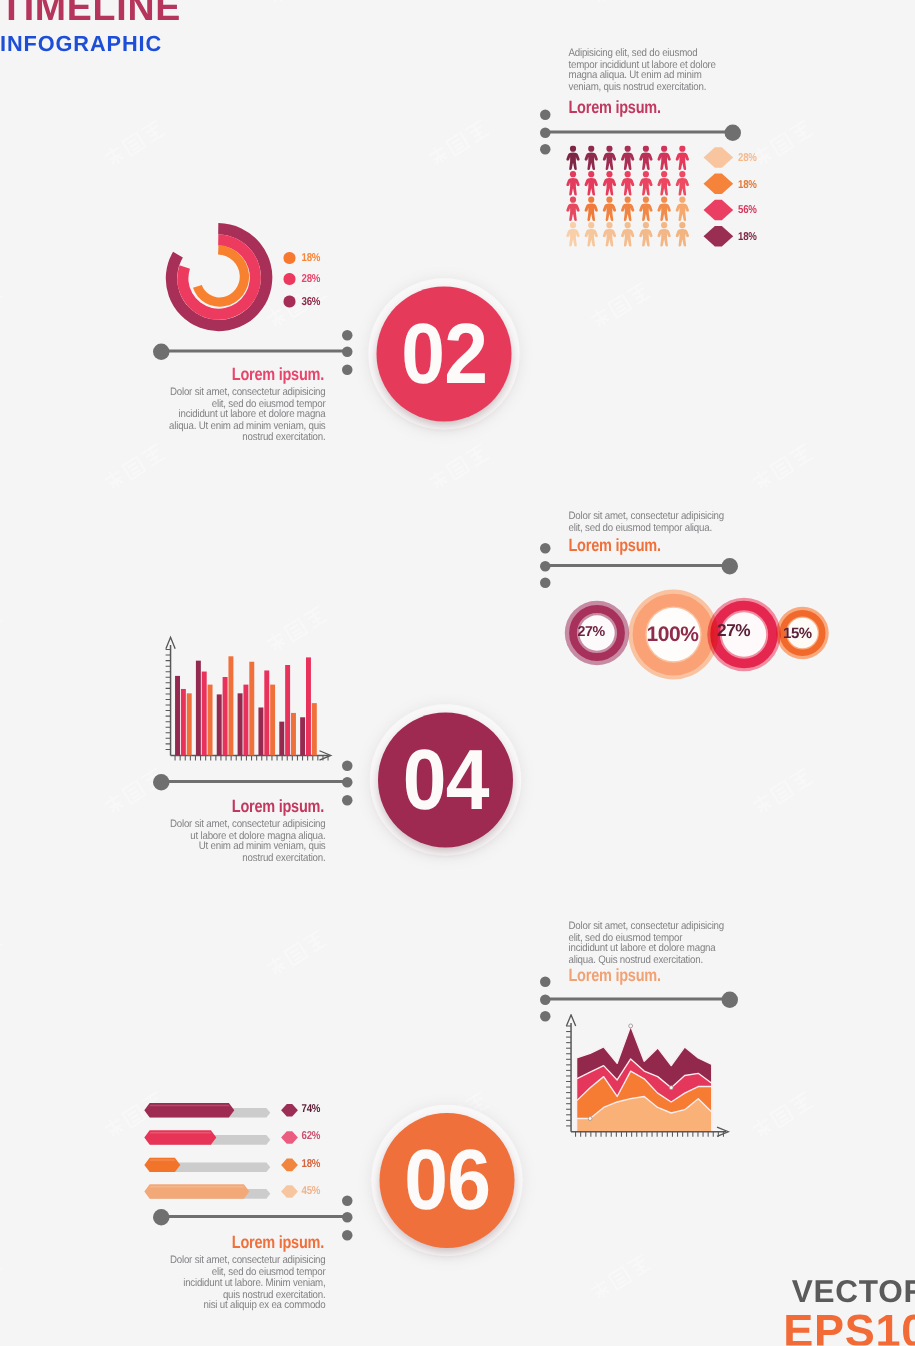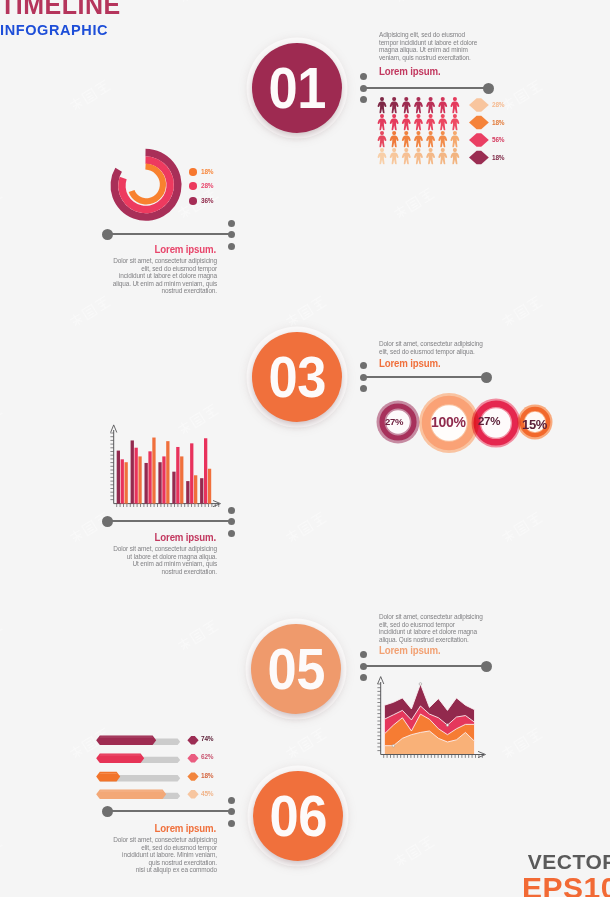--- a/index.html
+++ b/index.html
@@ -432,21 +432,21 @@
     <g style="mix-blend-mode:multiply;">
       <circle cx="163" cy="34" r="17.5" fill="#f8aa7e"></circle>
       <circle cx="163" cy="34" r="13.2" fill="none" stroke="#f2692c" stroke-width="4.3"></circle>
       <circle cx="163" cy="34" r="10.2" fill="#fefaf6"></circle>
     </g>
   </svg>
   <div class="donut-labels">
     <div class="dpct" style="left:385px;top:417px;width:26px;font-size:9.5px;color:#6e2140;">27%</div>
     <div class="dpct" style="left:431px;top:415px;width:36px;font-size:14px;color:#8f2b4d;">100%</div>
     <div class="dpct" style="left:478px;top:416px;width:36px;font-size:11.5px;color:#5c2039;">27%</div>
-    <div class="dpct" style="left:522px;top:418px;width:26px;font-size:13px;color:#5c2039;">15%</div>
+    <div class="dpct" style="left:522px;top:418px;width:26px;font-size:10px;color:#5c2039;">15%</div>
   </div>
 
   <svg class="chart" style="position:absolute;left:377px;top:97px;" width="92" height="72" viewBox="0 0 92 72">
     <defs>
       <g id="person">
         <circle cx="5" cy="2.1" r="2.05"></circle>
         <path d="M5 4.6
                  c 1.85 0 2.9 0.45 3.45 1.7
                  l 0.9 2.5 c 0.22 0.62 -0.13 1.15 -0.68 1.28
                  c -0.55 0.13 -1.0 -0.18 -1.2 -0.75
@@ -594,26 +594,23 @@
   </div>
 
   <div class="connector">
     <div class="conn-line" style="left:108px;top:810px;width:123px;"></div>
     <div class="dot dot-sm" style="left:227.5px;top:796.5px;"></div>
     <div class="dot dot-sm" style="left:227.5px;top:808px;"></div>
     <div class="dot dot-sm" style="left:227.5px;top:819.5px;"></div>
     <div class="dot dot-big" style="left:102px;top:805.5px;"></div>
   </div>
 
-  <div class="numcircle" style="left:252px;top:43px;width:90px;height:90px;background:#9e2a51;font-size:57px;">
-    <span>01</span>
-  </div>
-  <div class="numcircle" style="left:252px;top:332px;width:90px;height:90px;background:#f0703c;font-size:57px;">
-    <span>03</span>
-  </div>
-  <div class="numcircle" style="left:251px;top:624px;width:90px;height:90px;background:#ef9a6c;font-size:57px;">
-    <span>05</span>
-  </div>
-  <div class="numcircle" style="left:253px;top:771px;width:90px;height:90px;background:#f0703c;font-size:57px;">
+  <div class="numcircle" style="left:251px;top:191px;width:90px;height:90px;background:#e63a5b;font-size:57px;">
+    <span>02</span>
+  </div>
+  <div class="numcircle" style="left:252px;top:475px;width:90px;height:90px;background:#9e2a51;font-size:57px;">
+    <span>04</span>
+  </div>
+  <div class="numcircle" style="left:253px;top:742px;width:90px;height:90px;background:#f0703c;font-size:57px;">
     <span>06</span>
   </div>
 
 </div>
 
 </body></html>

